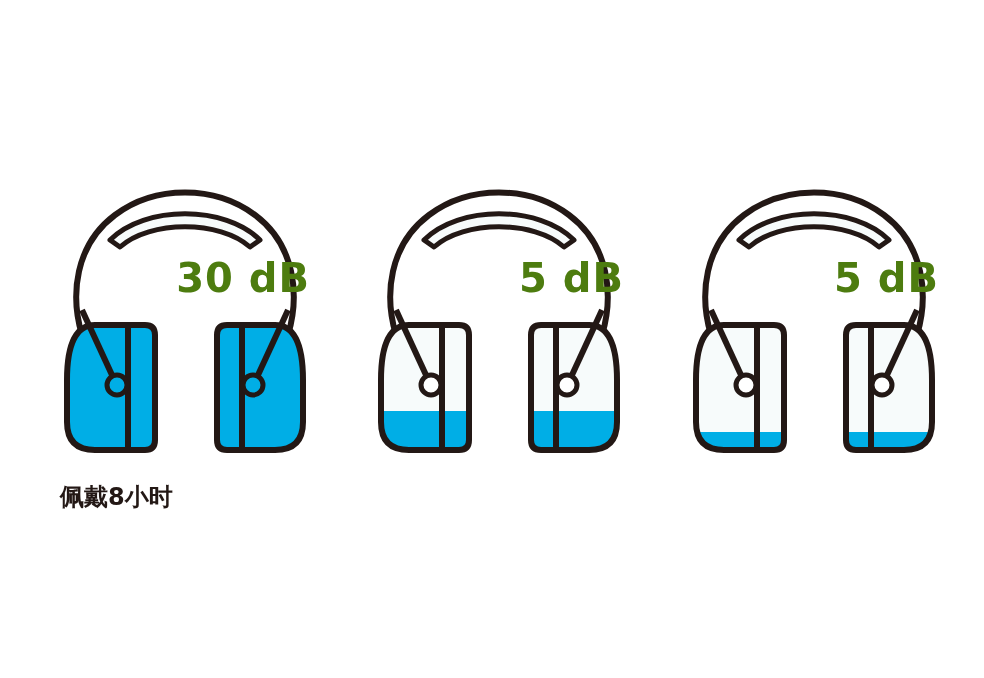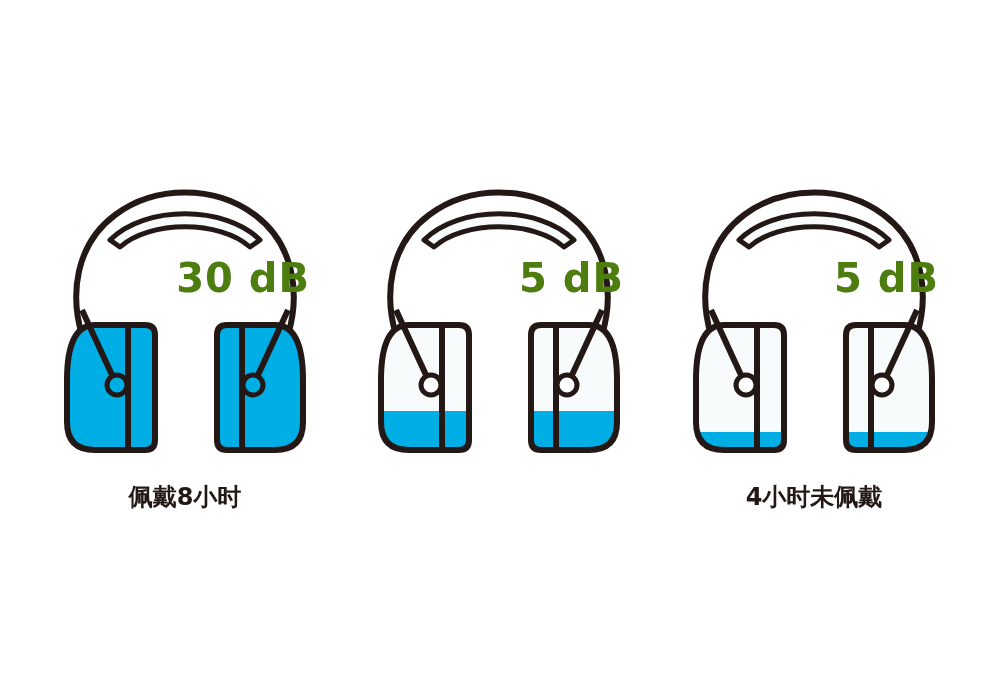--- a/index.html
+++ b/index.html
@@ -3,21 +3,21 @@
 <meta charset="utf-8">
 <style>
   html, body { margin:0; padding:0; background:#ffffff; }
   body { width:984px; height:678px; position:relative; overflow:hidden;
          font-family: "Liberation Sans", "DejaVu Sans", sans-serif; }
   .item { position:absolute; top:185px; width:250px; height:345px; }
   .item svg { position:absolute; left:0; top:0; width:250px; height:280px; overflow:visible; }
   .db-label { position:absolute; top:70px; left:0; width:250px; text-align:right;
               font-size:40px; font-weight:bold; color:#4d7c0f; letter-spacing:1px;
               font-family: "DejaVu Sans", sans-serif; }
-  .caption { position:absolute; top:296px; left:0; width:250px; text-align:center;
+  .caption { position:absolute; top:296px; left:0; width:250px; text-align:left;
              font-size:24px; font-weight:bold; color:#231815;
              font-family: "DejaVu Sans", sans-serif; }
 </style>
 </head>
 <body>
 
 <div class="item" style="left:60px;">
   <svg viewBox="0 0 250 280">
     <defs>
       <clipPath id="cl1">
@@ -91,14 +91,13 @@
     <path d="M35,140 H85 Q95,140 95,150 V255 Q95,265 85,265 H35 Q7,265 7,237 V195 Q7,140 35,140 Z" fill="none" stroke="#231815" stroke-width="6"></path>
     <path d="M167,140 H215 Q243,140 243,195 V237 Q243,265 215,265 H167 Q157,265 157,255 V150 Q157,140 167,140 Z" fill="none" stroke="#231815" stroke-width="6"></path>
     <line x1="68" y1="140" x2="68" y2="265" stroke="#231815" stroke-width="6"></line>
     <line x1="182" y1="140" x2="182" y2="265" stroke="#231815" stroke-width="6"></line>
     <line x1="22" y1="125" x2="52" y2="190" stroke="#231815" stroke-width="6"></line>
     <line x1="228" y1="125" x2="198" y2="190" stroke="#231815" stroke-width="6"></line>
     <circle cx="57" cy="200" r="10" fill="#fff" stroke="#231815" stroke-width="5"></circle>
     <circle cx="193" cy="200" r="10" fill="#fff" stroke="#231815" stroke-width="5"></circle>
   </svg>
   <div class="db-label">5 dB</div>
-  <div class="caption">4小时未佩戴</div>
 </div>
 
 </body></html>

